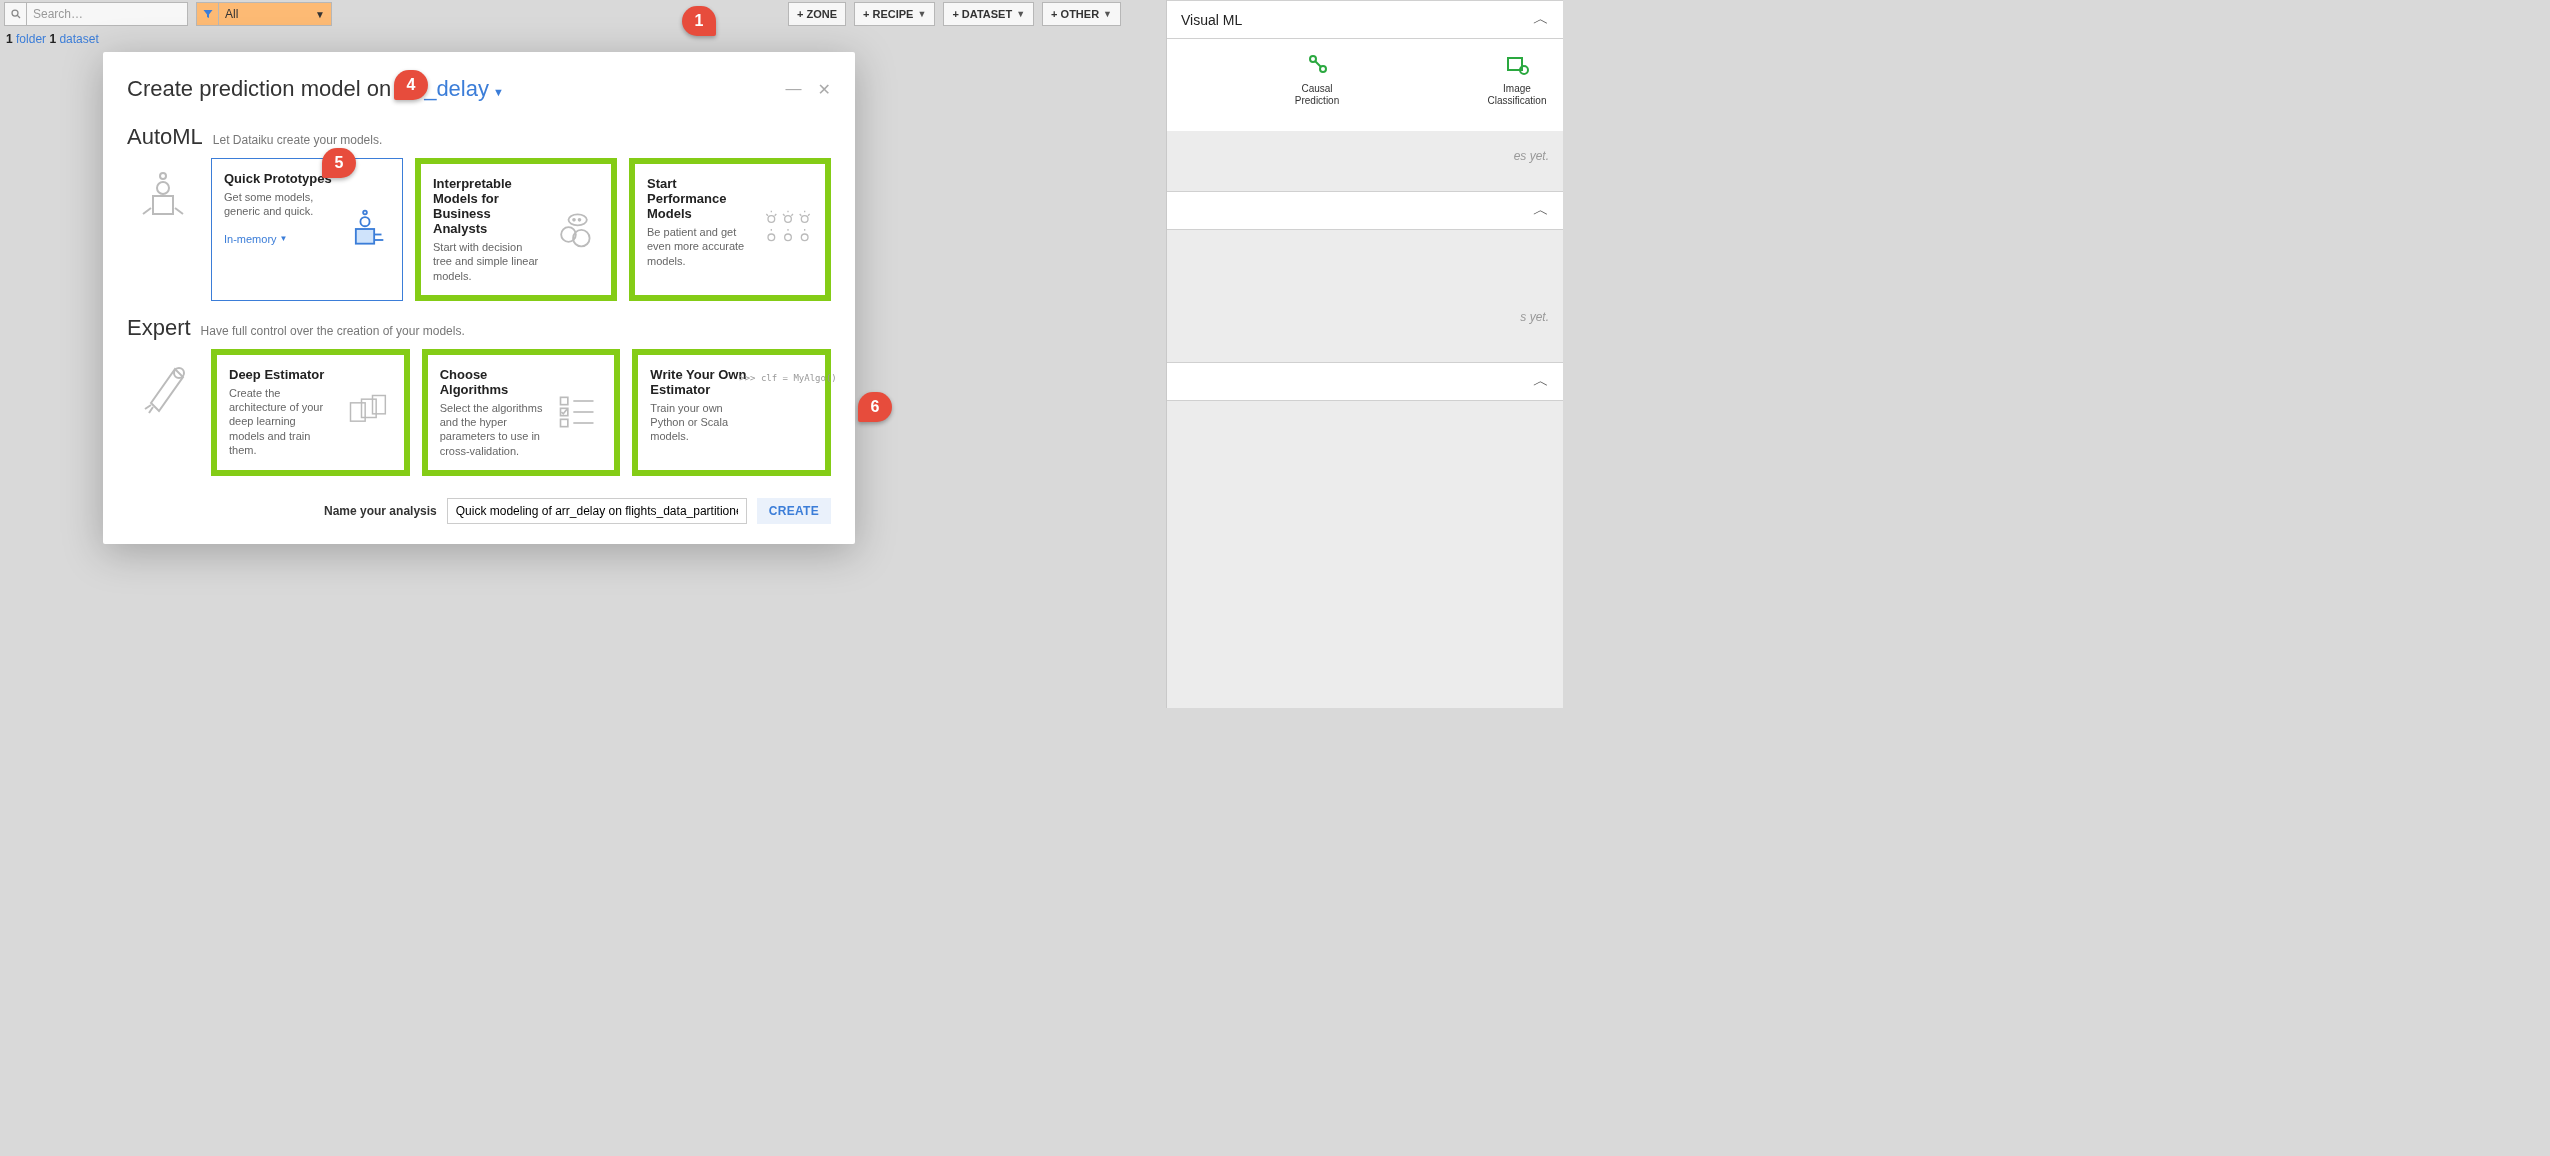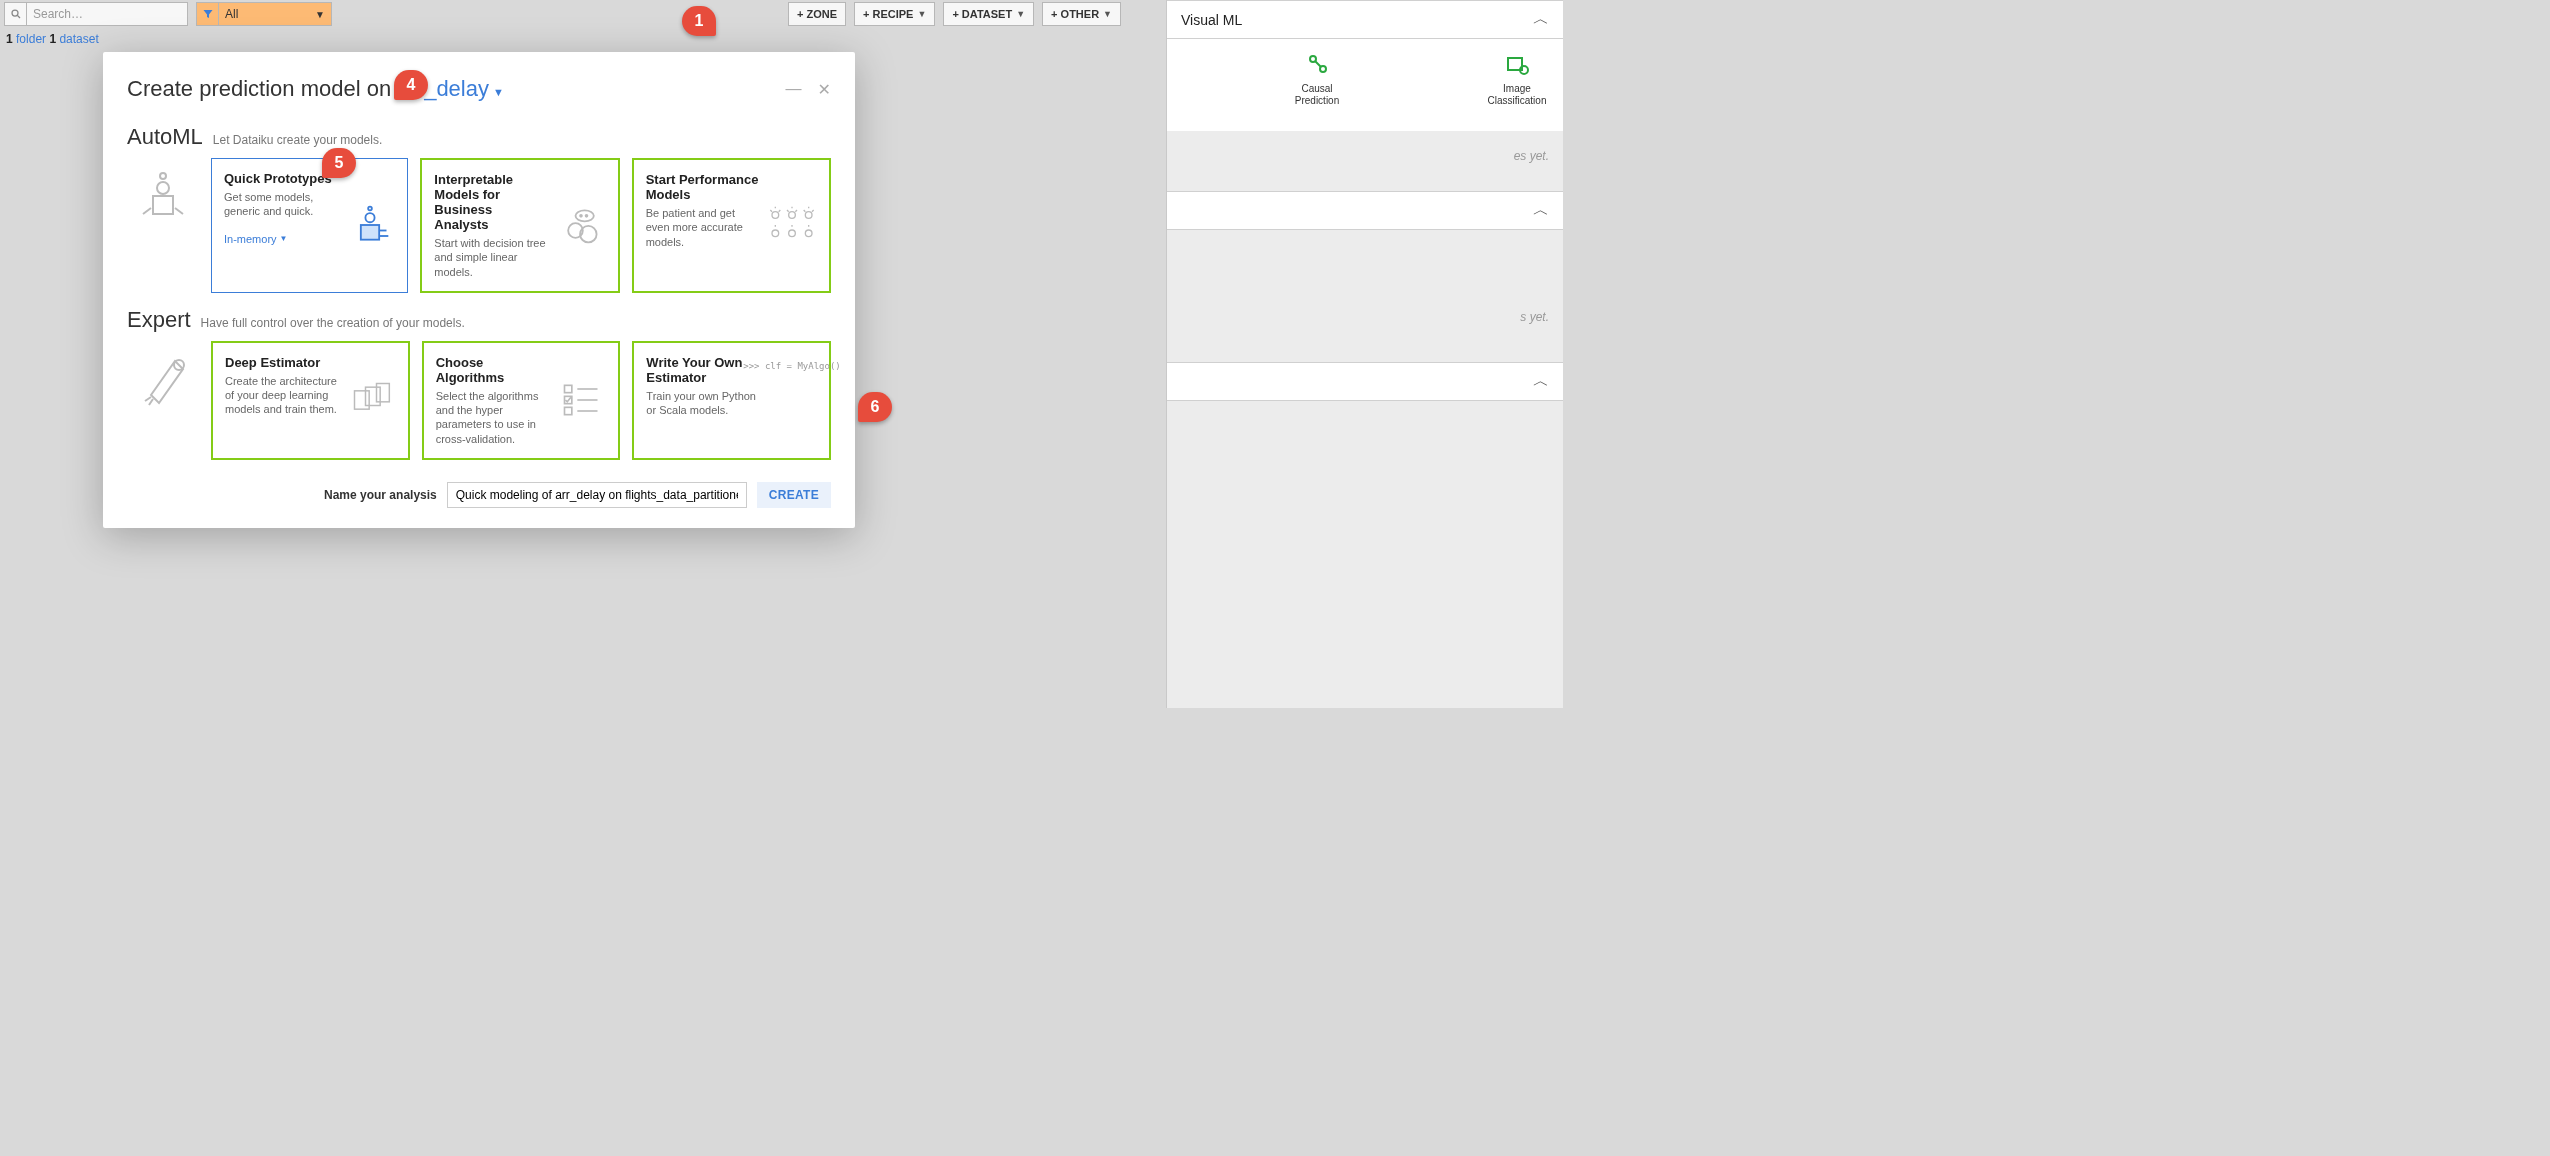--- a/index.html
+++ b/index.html
@@ -49,21 +49,21 @@
   .modal-title .dd { font-size:11px; color:#3b7dd8; margin-left:4px; }
   .modal-ctrls { color:#aaa; display:flex; gap:16px; font-size:16px; }
 
   .section { padding: 4px 24px; }
   .section-head { display:flex; align-items:baseline; gap:10px; margin: 6px 0 8px 0; }
   .section-head .big { font-size: 22px; font-weight:500; color:#333; }
   .section-head .sub { font-size: 12px; color:#777; }
   .section-row { display:flex; gap:12px; align-items:flex-start; }
   .section-icon { width:72px; height:72px; flex-shrink:0; display:flex; align-items:center; justify-content:center; }
   .cards { display:flex; gap:12px; flex:1; }
-  .card { flex:1; border:2px solid #84cc16; padding:12px; min-height:90px; position:relative; display:flex; gap:8px; }
+  .card { flex:1; border:6px solid #84cc16; padding:12px; min-height:90px; position:relative; display:flex; gap:8px; }
   .card.sel { border:1.5px solid #3b7dd8; }
   .card .ctext { flex:1; }
   .card h4 { font-size: 13px; color:#222; font-weight:700; margin-bottom:4px; }
   .card p { font-size: 11px; color:#666; line-height:1.3; }
   .card .cicon { width:50px; flex-shrink:0; display:flex; align-items:center; justify-content:center; color:#bbb; }
   .card .engine { color:#3b7dd8; font-size:11px; margin-top:14px; display:flex; align-items:center; gap:3px; }
 
   .modal-foot { display:flex; align-items:center; justify-content:flex-end; gap:10px; padding: 18px 24px 0 24px; }
   .modal-foot label { font-size:12px; font-weight:600; color:#333; }
   .modal-foot input { border:1px solid #ccc; font-size:12px; padding:5px 8px; width:300px; }

